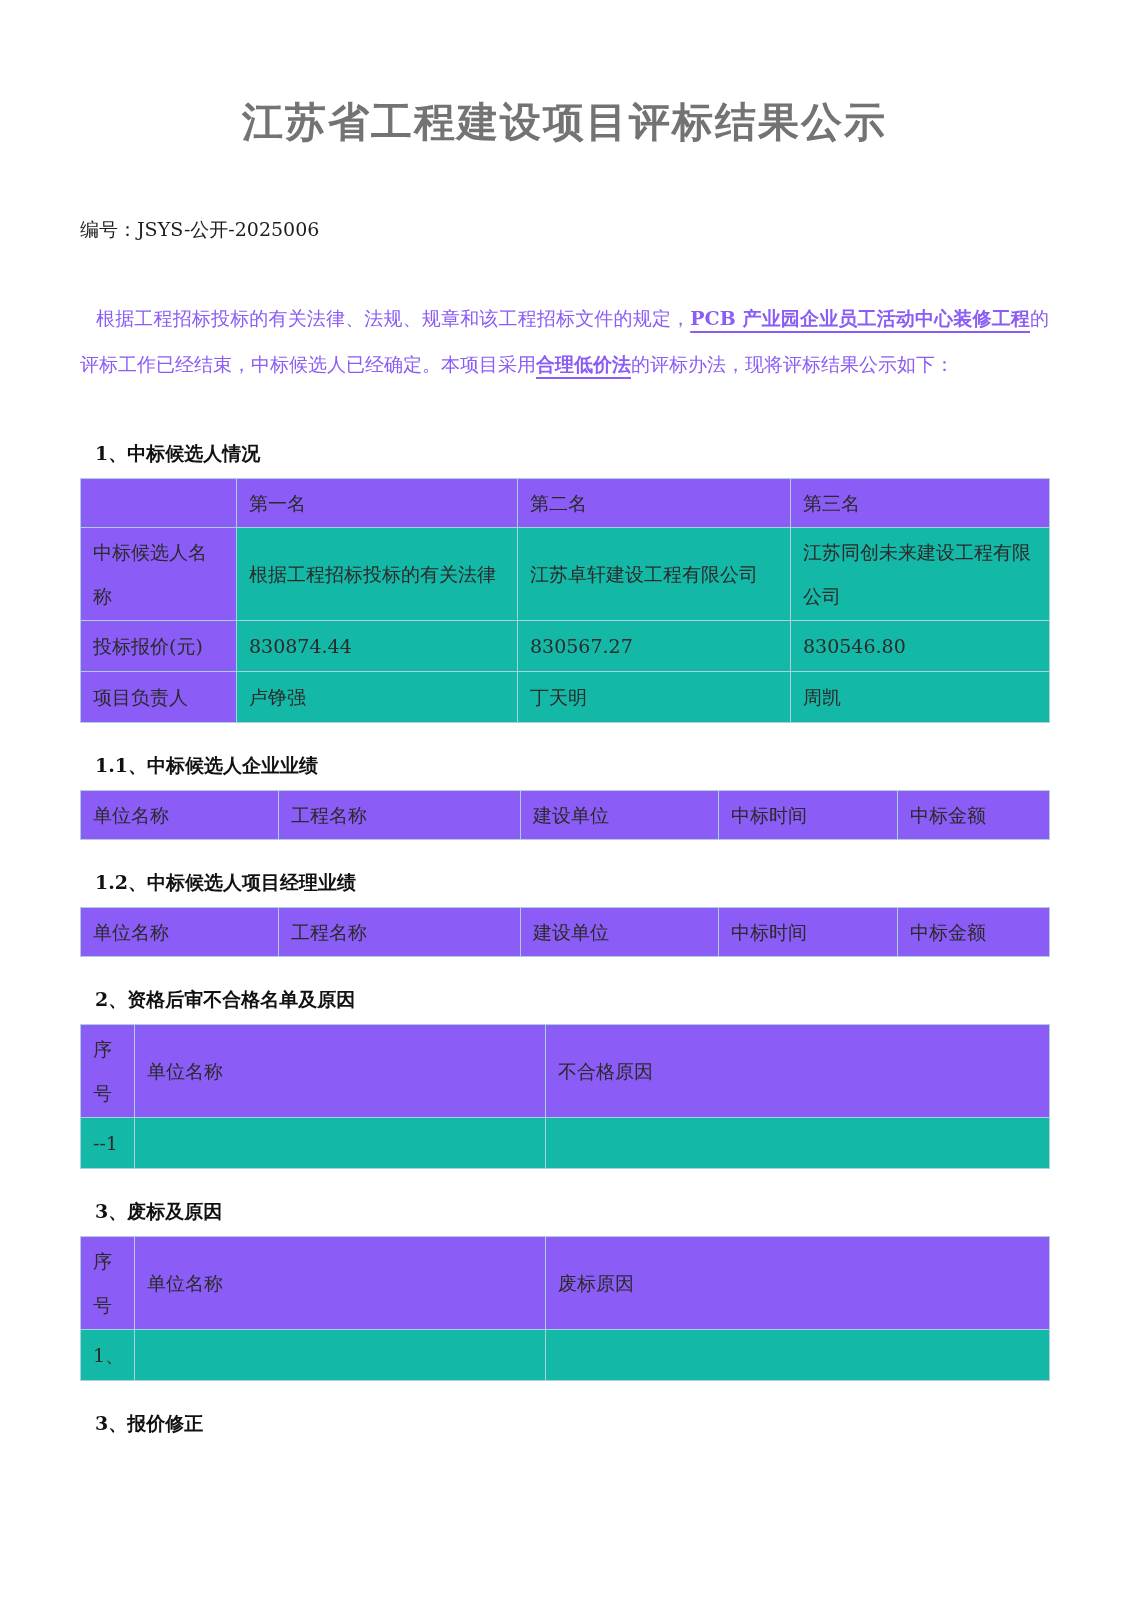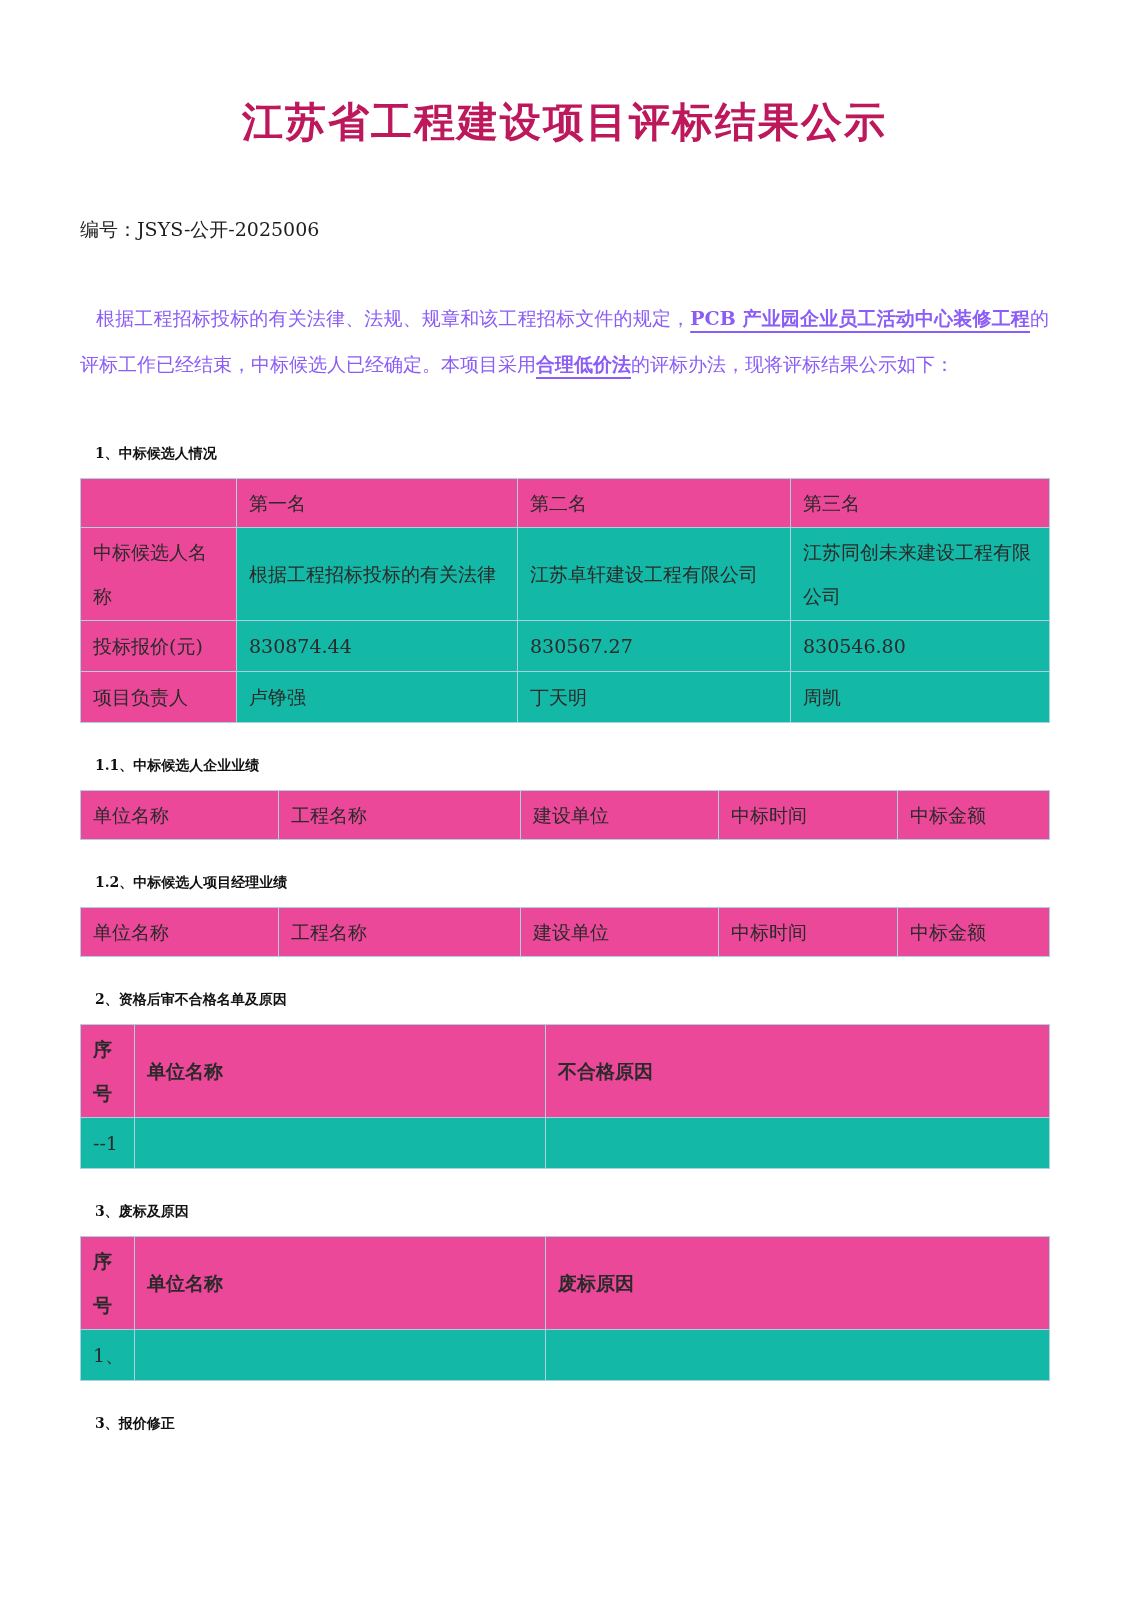--- a/index.html
+++ b/index.html
@@ -6,58 +6,58 @@
   body {
     width:1131px; height:1600px; overflow:hidden;
     font-family:"DejaVu Serif","Liberation Serif",serif;
     color:#222222;
   }
   .page { box-sizing:border-box; width:1131px; height:1600px; padding:96px 82px 0 80px; background:#ffffff; }
 
   .doc-title {
     margin:0; text-align:center;
     font-size:41px; font-weight:700; letter-spacing:2px; line-height:1.3;
-    color:#be185d;
+    color:#737373;
   }
   .doc-number { margin:68px 0 0 0; text-align:left; font-size:19px; color:#1d1d1d; }
 
   .intro {
     margin:52px 0 0 0; font-size:19px; line-height:46px;
     text-align:justify; text-indent:16px; color:#8b5cf6;
   }
   .bu {
     font-weight:700;
     text-decoration:underline;
     text-decoration-thickness:2px;
     text-underline-offset:6px;
   }
 
   .sec {
-    margin:30px 0 13px 15px; font-size:14px; font-weight:700;
+    margin:30px 0 13px 15px; font-size:19px; font-weight:700;
     line-height:24px; color:#111111;
   }
   .sec.first { margin-top:54px; }
 
   table.t {
     width:969px; border-collapse:collapse; table-layout:fixed;
     font-size:19px; color:#2a2a2a;
   }
   table.t th, table.t td {
     border:1.5px solid #abd0e0;
     padding:2px 12px;
     font-weight:400; text-align:left; vertical-align:middle;
     line-height:44px; word-break:break-all; overflow:hidden;
   }
-  table.t th.hd, table.t th.lbl { background:#ec4899; }
+  table.t th.hd, table.t th.lbl { background:#8b5cf6; }
   table.t td { background:#14b8a6; }
 
   tr.h48 th { height:44px; }
   tr.r92 th, tr.r92 td { height:88px; }
   tr.r52 th, tr.r52 td { height:46px; }
-  tr.h90 th { height:86px;font-weight:bold; }
+  tr.h90 th { height:86px; }
 
   th.seq, td.seq { padding-left:8px; padding-right:8px; }
 </style>
 </head>
 <body>
 
 <div class="page">
 
   <h1 class="doc-title">江苏省工程建设项目评标结果公示</h1>
 

